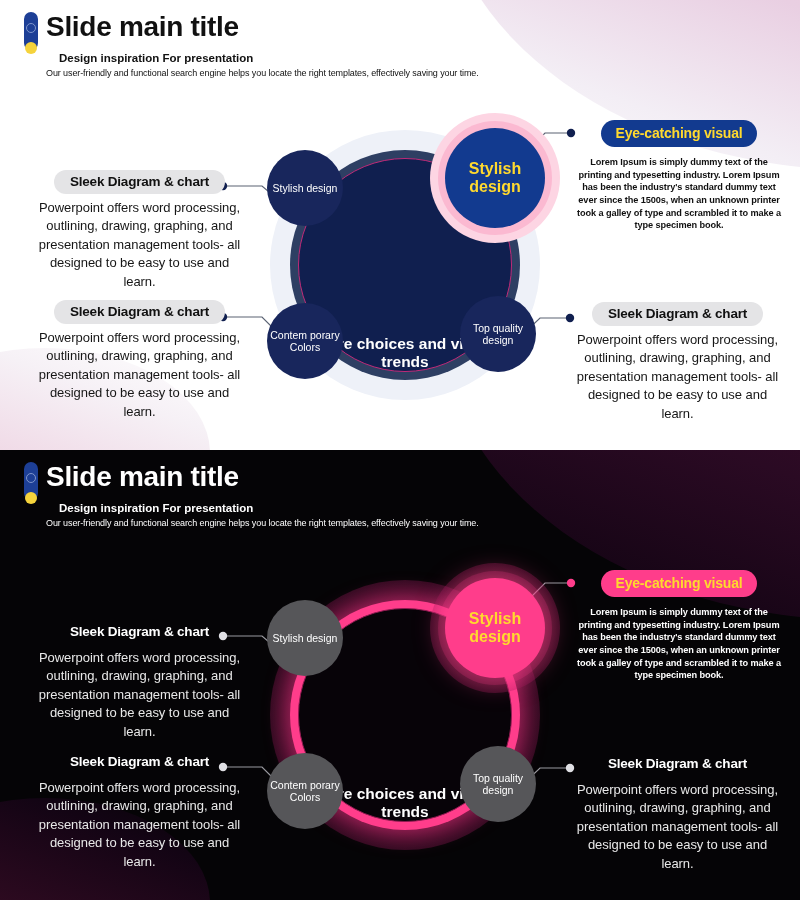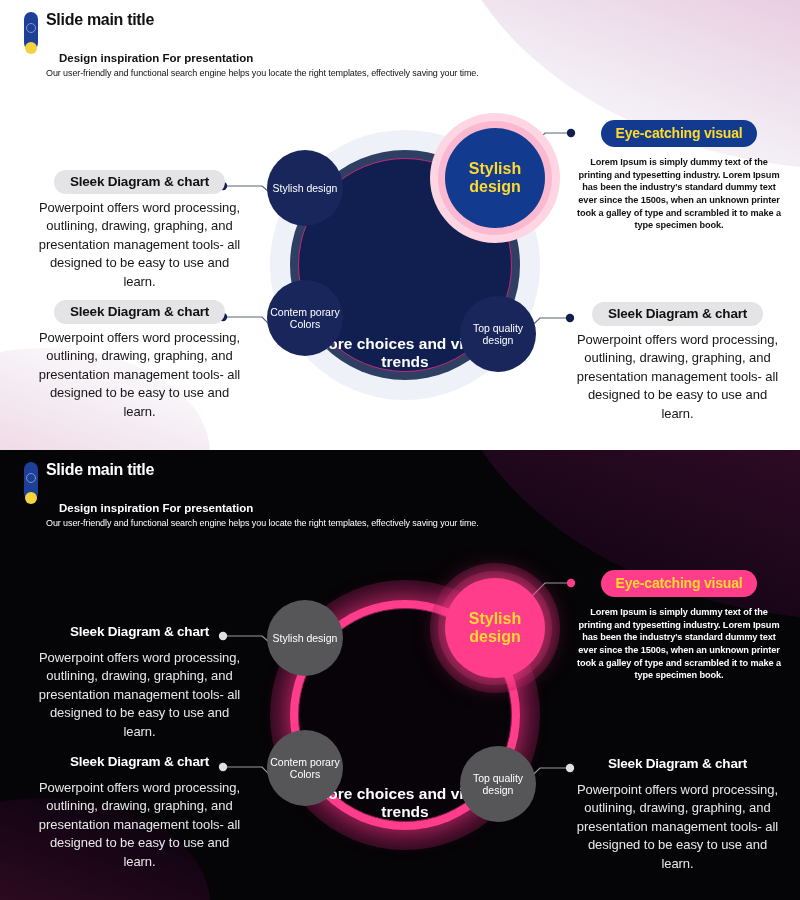--- a/index.html
+++ b/index.html
@@ -68,21 +68,21 @@
     border: 1.4px solid #7f95cc;
   }
   .marker-dot {
     position: absolute; bottom: -4px; left: 1px;
     width: 12px; height: 12px;
     border-radius: 50%;
     background: #f5d33c;
   }
 
   .slide-title {
-    font-size: 16px; font-weight: bold; line-height: 1.05;
+    font-size: 28px; font-weight: bold; line-height: 1.05;
     letter-spacing: -.3px;
   }
   .slide-subtitle { font-size: 11.5px; font-weight: bold; margin-top: 2px; margin-left: 22px; padding-left: 13px; }
   .slide-desc { font-size: 9px; margin-top: 4px; margin-left: 22px; letter-spacing: -.1px; }
 
   .light .slide-title, .light .slide-subtitle, .light .slide-desc { color: #111111; }
   .dark  .slide-title, .dark  .slide-subtitle, .dark  .slide-desc { color: #ffffff; }
 
   
   .diagram { position: absolute; left: 245px; top: 112px; width: 330px; height: 300px; }
@@ -116,21 +116,21 @@
   .node {
     position: absolute; border-radius: 50%;
     display: flex; align-items: center; justify-content: center;
     text-align: center; line-height: 1.15; font-weight: normal;
   }
   .node-plain { width: 76px; height: 76px; font-size: 10.5px; color: #ffffff; }
   .light .node-plain { background: #18265c; }
   .dark  .node-plain { background: #565659; }
 
   .node-tl { left: 22px;  top: 38px; }
-  .node-bl { left: 22px;  top: 168px; justify-content: center; }
+  .node-bl { left: 22px;  top: 191px; justify-content: center; }
   .node-br { left: 215px; top: 184px; }
 
   .node-hi {
     left: 200px; top: 16px;
     width: 100px; height: 100px;
     font-size: 16px; font-weight: bold;
   }
   .light .node-hi { background: #123a8f; color: #ffd92e; }
   .dark  .node-hi { background: #ff3d8b; color: #ffd92e; box-shadow: 0 0 26px 4px rgba(255,61,139,.5); }
 

